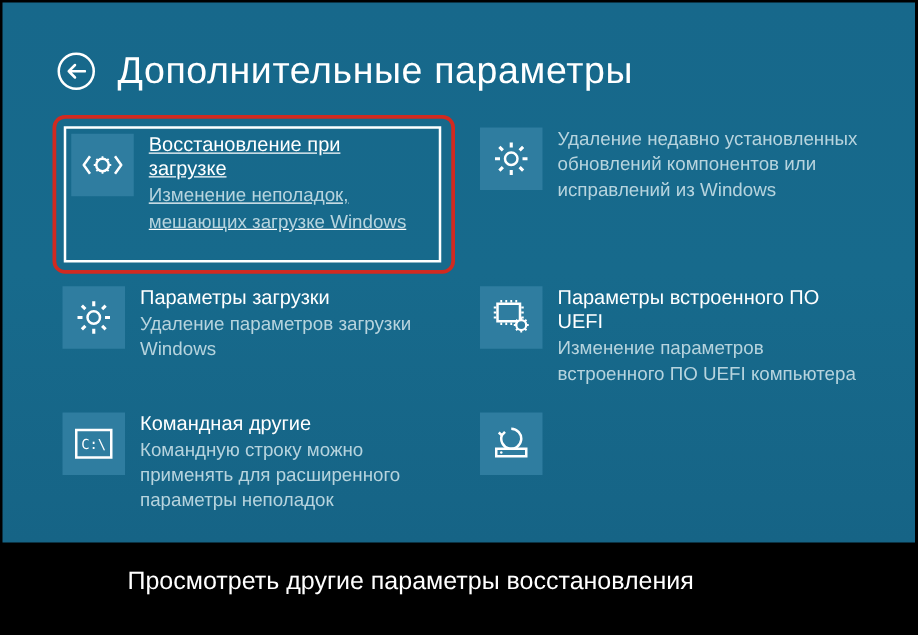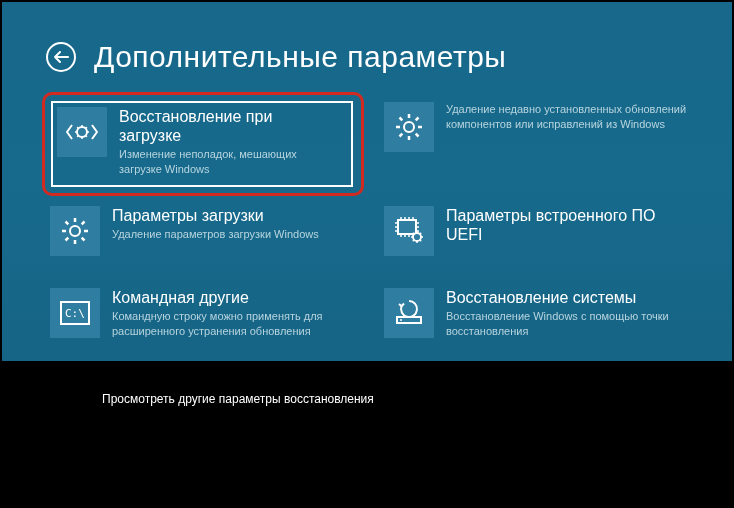--- a/index.html
+++ b/index.html
@@ -3,21 +3,21 @@
 <meta charset="utf-8">
 <style>
   * { margin: 0; padding: 0; box-sizing: border-box; }
   html, body { width: 734px; height: 508px; overflow: hidden; }
   body {
     font-family: "Segoe UI", Arial, sans-serif;
     background: #000;
   }
   .frame {
     width: 730px;
-    height: 359px;
+    height: 432px;
     margin: 2px;
     background: #16688b;
     background: linear-gradient(180deg, #17688b 0%, #176a8c 50%, #166486 100%);
     color: #fff;
     padding: 38px 44px 20px 44px;
     position: relative;
   }
   .header {
     display: flex;
     align-items: center;
@@ -69,41 +69,42 @@
     border: 3px solid #d22a20;
     border-radius: 10px;
     padding: 6px 8px 6px 6px;
     margin: -8px -10px -8px -8px;
   }
   .tile.highlight .inner {
     border: 2px solid #fff;
     display: flex;
     align-items: flex-start;
     gap: 12px;
-    padding: 4px 16px 8px 4px;
+    padding: 4px 16px 20px 4px;
     width: 100%;
+    text-decoration: underline;
   }
   .tile .text {
     padding-top: 0;
     line-height: 1.2;
   }
   .tile .label {
     font-size: 16px;
     font-weight: 400;
     margin-bottom: 2px;
   }
   .tile .desc {
-    font-size: 11px;
+    font-size: 15px;
     color: #b7d4de;
     line-height: 1.35;
   }
   .more-link {
     margin-top: 40px;
     margin-left: 56px;
-    font-size: 12px;
+    font-size: 20px;
     color: #fff;
   }
   svg { fill: none; stroke: #fff; stroke-width: 2; }
 </style>
 </head>
 <body>
 
 <div class="frame">
 
   <div class="header">
@@ -162,48 +163,45 @@
       <div class="icon">
         <svg width="32" height="30" viewBox="0 0 32 30">
           <rect x="5" y="4" width="18" height="14" stroke="#fff" stroke-width="2" fill="none"></rect>
           <path d="M8 3v-2M12 3v-2M16 3v-2M20 3v-2M8 19v2M12 19v2M16 19v2M20 19v2M4 7h-2M4 11h-2M4 15h-2M24 7h2M24 11h2M24 15h2" stroke="#fff" stroke-width="1.5"></path>
           <circle cx="24" cy="21" r="4" stroke="#fff" stroke-width="1.8" fill="#2f7da0"></circle>
           <path d="M24 15v2M24 25v2M18 21h2M28 21h2M19.8 16.8l1.4 1.4M26.8 23.8l1.4 1.4M19.8 25.2l1.4-1.4M26.8 18.2l1.4-1.4" stroke="#fff" stroke-width="1.5"></path>
         </svg>
       </div>
       <div class="text">
         <div class="label">Параметры встроенного ПО UEFI</div>
+        <div class="desc">Изменение параметров встроенного ПО UEFI компьютера</div>
       </div>
     </div>
 
     <div class="tile">
       <div class="icon">
         <svg width="32" height="26" viewBox="0 0 32 26">
           <rect x="2" y="2" width="28" height="22" stroke="#fff" stroke-width="2" fill="none"></rect>
           <text x="6" y="17" font-family="monospace" font-size="11" fill="#fff" stroke="none">C:\</text>
         </svg>
       </div>
       <div class="text">
         <div class="label">Командная другие</div>
-        <div class="desc">Командную строку можно применять для расширенного устранения обновления</div>
+        <div class="desc">Командную строку можно применять для расширенного параметры неполадок</div>
       </div>
     </div>
 
     <div class="tile">
       <div class="icon">
         <svg width="32" height="28" viewBox="0 0 32 28">
           <rect x="4" y="18" width="24" height="6" stroke="#fff" stroke-width="2" fill="none"></rect>
           <circle cx="8" cy="21" r="1" fill="#fff" stroke="none"></circle>
           <path d="M16 2a8 8 0 1 1-7.5 5.2" stroke="#fff" stroke-width="2" fill="none"></path>
           <path d="M6 5l2.5 2.2L11 4.5" stroke="#fff" stroke-width="2" fill="none" stroke-linejoin="round"></path>
         </svg>
       </div>
-      <div class="text">
-        <div class="label">Восстановление системы</div>
-        <div class="desc">Восстановление Windows с помощью точки восстановления</div>
-      </div>
     </div>
 
   </div>
 
   <div class="more-link">Просмотреть другие параметры восстановления</div>
 
 </div>
 
 </body></html>

